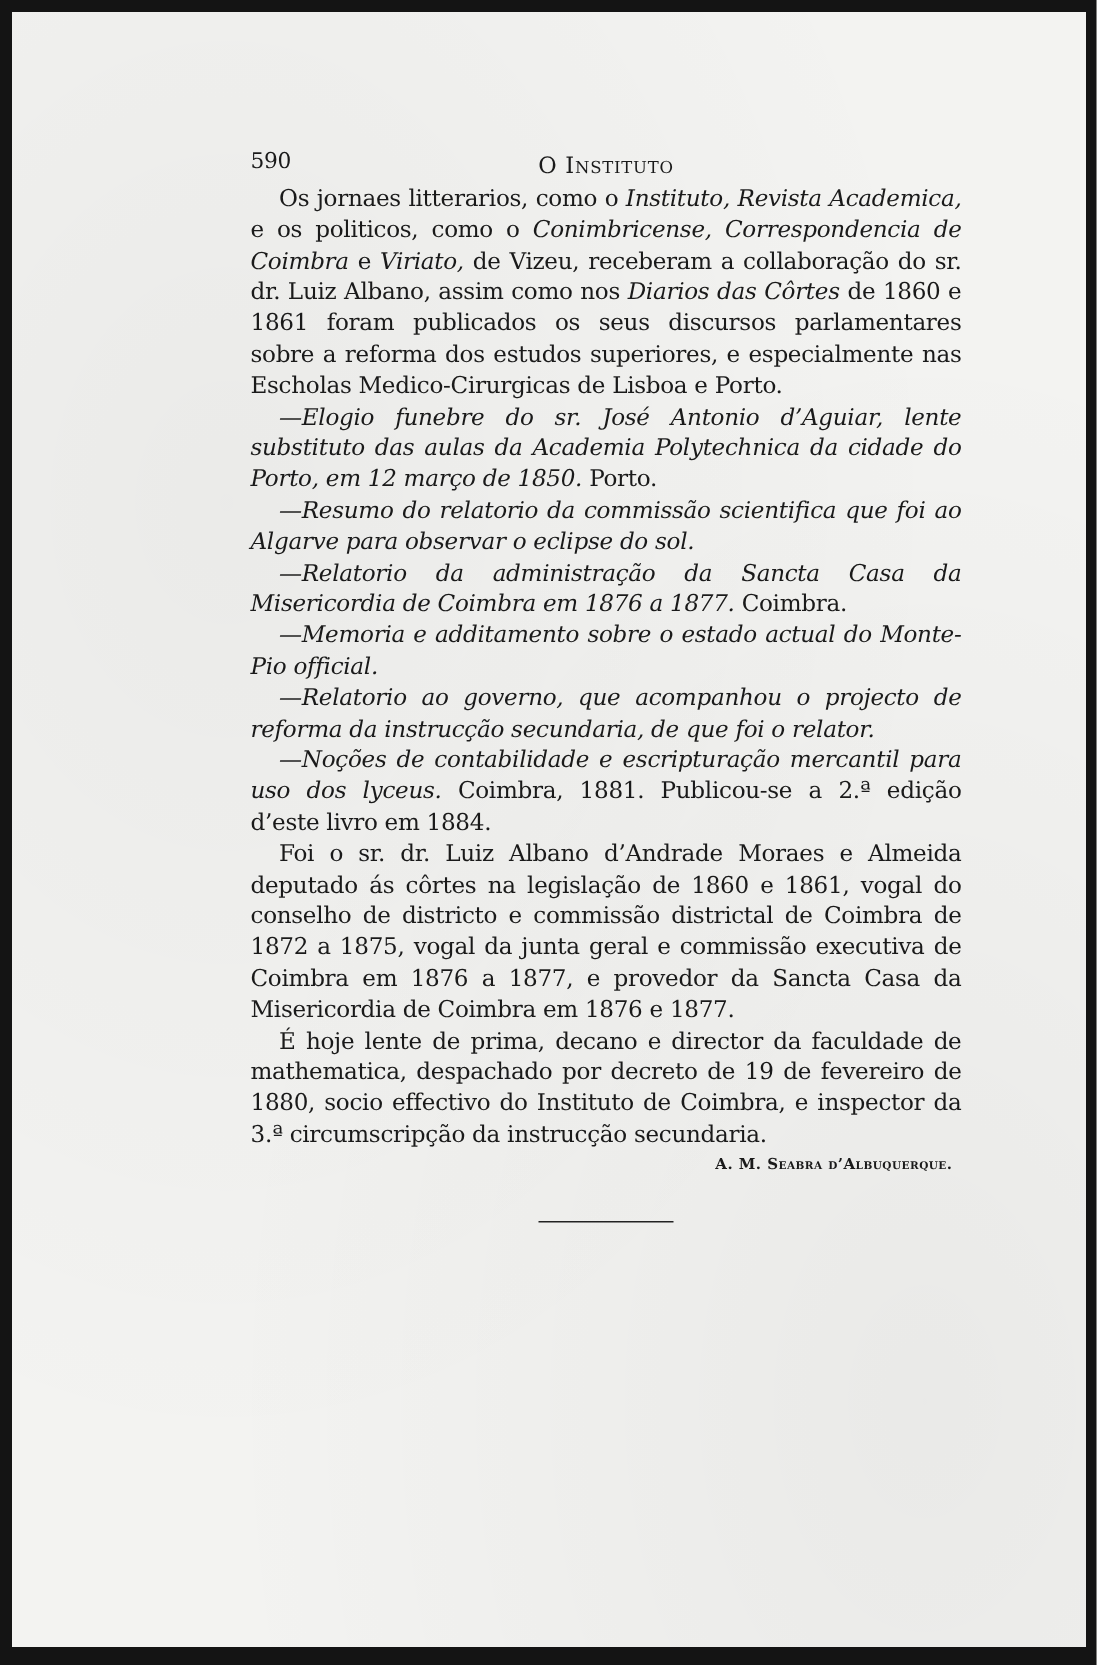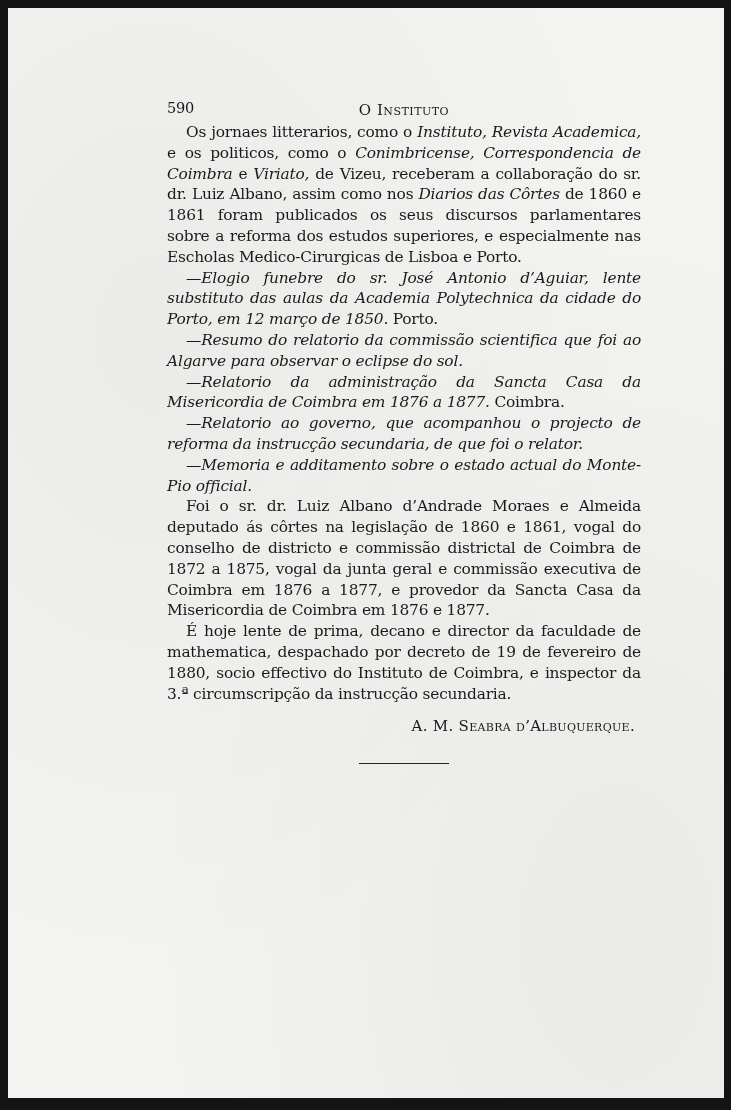--- a/index.html
+++ b/index.html
@@ -31,43 +31,44 @@
   }
   .page-number { position: absolute; left: 0; top: 0; }
   .journal-title {
     position: absolute; left: 0; right: 0; top: 2px; text-align: center;
     font-variant: small-caps; font-size: 15px; letter-spacing: 0.5px;
   }
   p { margin: 0; text-align: justify; text-align-last: left; }
   p.indent { text-indent: 19px; }
   i { font-style: italic; }
   .signature {
-    text-align: right; margin-top: 12px; padding-right: 6px;
-    font-variant: small-caps; font-size: 15px; letter-spacing: 0.3px;
+    text-align: right; margin-top: 0; padding-right: 6px;
+    font-variant: small-caps; font-size: 10px; letter-spacing: 0.3px; font-weight: bold;
   }
   .rule {
     width: 90px; height: 0; border-top: 1.2px solid #222;
     margin: 26px auto 0; position: relative; left: 0;
   }
 </style>
 </head>
 <body>
 
 <div class="page">
   <div class="text">
     <div class="running-head">
       <span class="page-number">590</span>
       <span class="journal-title">O Instituto</span>
     </div>
     <div id="body-paragraphs">
         <p class="indent"><span>Os jornaes litterarios, como o </span><i>Instituto, Revista Academica,</i><span> e os politicos, como o </span><i>Conimbricense, Correspondencia de Coimbra</i><span> e </span><i>Viriato,</i><span> de Vizeu, receberam a collaboração do sr. dr. Luiz Albano, assim como nos </span><i>Diarios das Côrtes</i><span> de 1860 e 1861 foram publicados os seus discursos parlamentares sobre a reforma dos estudos superiores, e especialmente nas Escholas Medico-Cirurgicas de Lisboa e Porto.</span></p>
         <p class="indent"><i>—Elogio funebre do sr. José Antonio d’Aguiar, lente substituto das aulas da Academia Polytechnica da cidade do Porto, em 12 março de 1850.</i><span> Porto.</span></p>
         <p class="indent"><i>—Resumo do relatorio da commissão scientifica que foi ao Algarve para observar o eclipse do sol.</i></p>
         <p class="indent"><i>—Relatorio da administração da Sancta Casa da Misericordia de Coimbra em 1876 a 1877.</i><span> Coimbra.</span></p>
+        <p class="indent"><i>—Memoria e additamento sobre o estado actual do Monte-Pio official.</i></p>
         <p class="indent"><i>—Relatorio ao governo, que acompanhou o projecto de reforma da instrucção secundaria, de que foi o relator.</i></p>
-        <p class="indent"><i>—Memoria e additamento sobre o estado actual do Monte-Pio official.</i></p>
+        <p class="indent"><i>—Noções de contabilidade e escripturação mercantil para uso dos lyceus.</i><span> Coimbra, 1881. Publicou-se a 2.ª edição d’este livro em 1884.</span></p>
         <p class="indent"><span>Foi o sr. dr. Luiz Albano d’Andrade Moraes e Almeida deputado ás côrtes na legislação de 1860 e 1861, vogal do conselho de districto e commissão districtal de Coimbra de 1872 a 1875, vogal da junta geral e commissão executiva de Coimbra em 1876 a 1877, e provedor da Sancta Casa da Misericordia de Coimbra em 1876 e 1877.</span></p>
         <p class="indent"><span>É hoje lente de prima, decano e director da faculdade de mathematica, despachado por decreto de 19 de fevereiro de 1880, socio effectivo do Instituto de Coimbra, e inspector da 3.ª circumscripção da instrucção secundaria.</span></p>
       </div>
     <div class="signature">A. M. Seabra d’Albuquerque.</div>
     <div class="rule"></div>
   </div>
 </div>
 
 </body></html>

